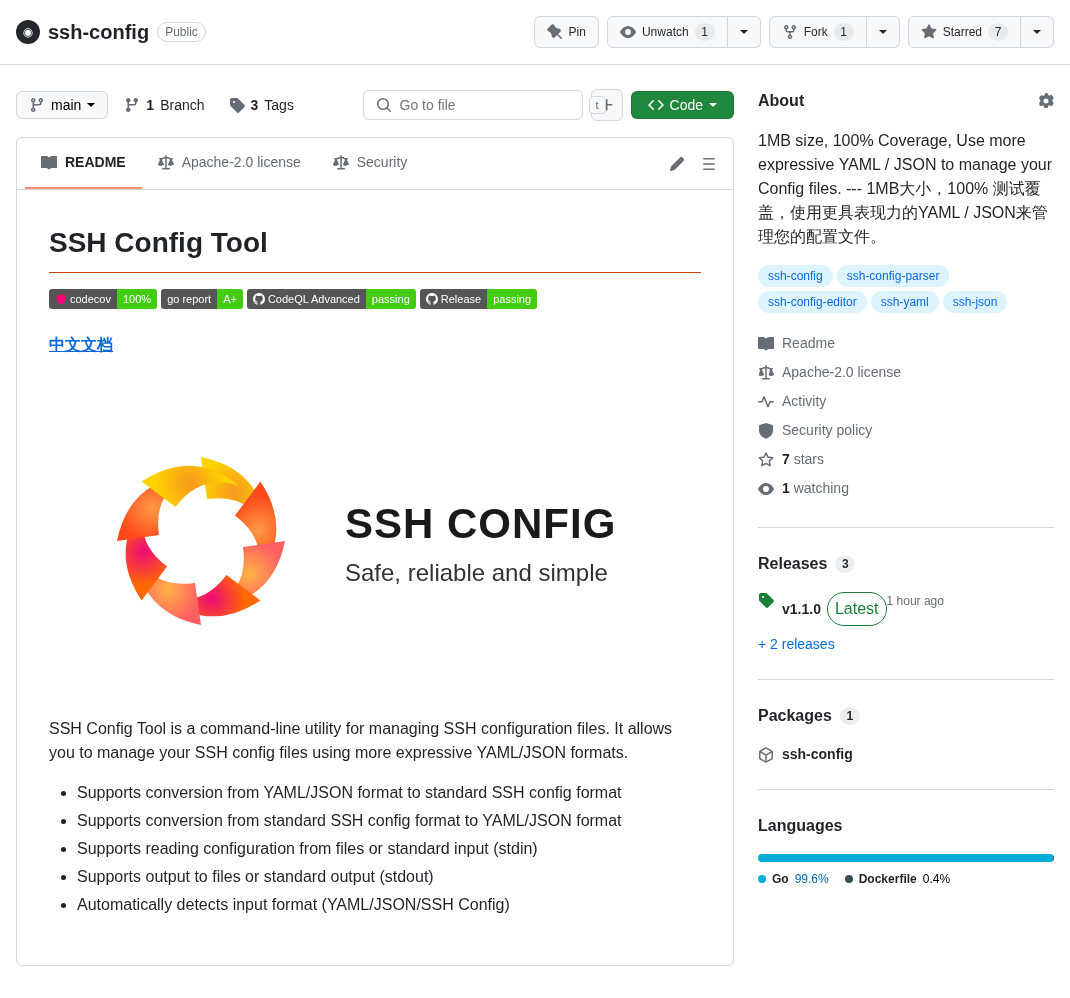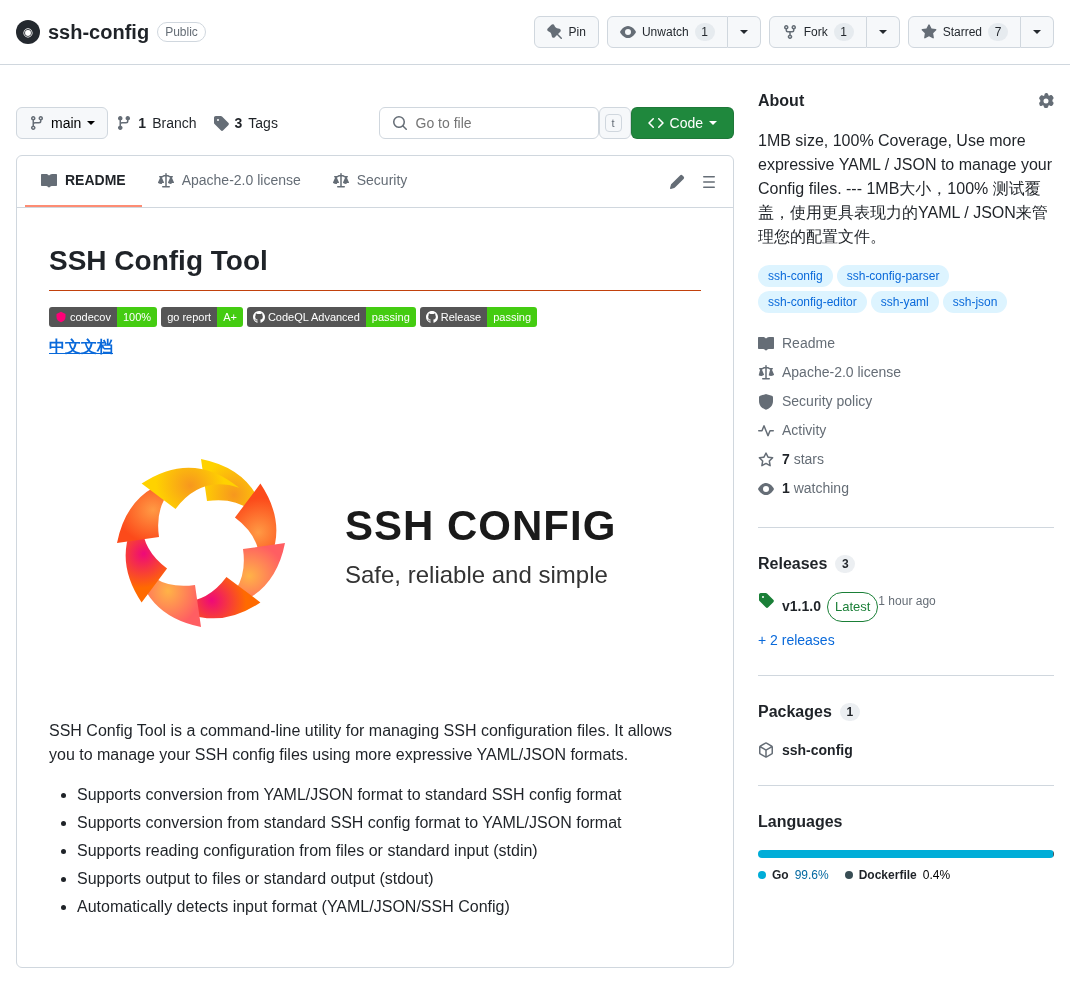--- a/index.html
+++ b/index.html
@@ -76,23 +76,23 @@
   padding: 24px 16px;
   max-width: 1280px;
   margin: 0 auto;
   align-items: flex-start;
 }
 .main-col { flex: 1; min-width: 0; }
 .sidebar { width: 296px; flex-shrink: 0; }
 
 .file-nav {
   display: flex;
-  gap: 0;
+  align-items: center;
+  gap: 8px;
   margin-bottom: 16px;
-  margin-top: 18px;
 }
 .branch-btn {
   display: inline-flex; align-items: center; gap: 6px;
   padding: 5px 12px; font-size: 14px; font-weight: 500;
   border: 1px solid #d0d7de; border-radius: 6px; background: #f6f8fa; cursor: pointer;
 }
 .nav-link { display: inline-flex; align-items: center; gap: 6px; color: #1f2328; font-size: 14px; padding: 5px 8px; }
 .nav-link strong { font-weight: 600; }
 .spacer { flex: 1; }
 .search-input {
@@ -132,21 +132,21 @@
 }
 .readme-tab.active { border-bottom: 2px solid #fd8c73; border-radius: 0; margin: 0; padding: 14px 16px; }
 .readme-tab:not(.active) { font-weight: 400; color: #656d76; }
 .tab-spacer { flex: 1; }
 .readme-content { padding: 32px; }
 .readme-content h1 { font-size: 2em; font-weight: 600; margin-bottom: 16px; border-bottom: 1px solid #c2410c; padding-bottom: 0.3em; }
 .readme-content h2 { font-size: 1.5em; font-weight: 600; margin: 24px 0 16px; border-bottom: 1px solid #d0d7de; padding-bottom: 0.3em; }
 .readme-content p { margin-bottom: 16px; font-size: 16px; }
 .readme-content ul { padding-left: 2em; margin-bottom: 16px; }
 .readme-content li { font-size: 16px; margin-bottom: 0.25em; }
-.badges { display:flex; gap:4px; flex-wrap:wrap; margin-bottom: 8px; }
+.badges { display:flex; gap:4px; flex-wrap:wrap; margin-bottom: 24px; }
 .badge-shield {
   display:inline-flex; border-radius:3px; overflow:hidden;
   font-family: Verdana, sans-serif; font-size: 11px; color: #fff;
   line-height: 20px;
 }
 .badge-left { background:#555; padding: 0 6px; display:flex;align-items:center;gap:3px; }
 .badge-right { padding: 0 6px; }
 .badge-right.green { background:#4c1; }
 .badge-icon { width:12px;height:12px;fill:#fff; }
 .cn-link { font-size: 16px; font-weight: 600; text-decoration: underline; display:inline-block; margin-bottom: 16px; }
@@ -168,21 +168,21 @@
   background: #ddf4ff; color: #0969da; border-radius: 2em;
   padding: 0 10px; font-size: 12px; line-height: 22px; font-weight: 500;
 }
 .meta-list { list-style:none; }
 .meta-list li { display:flex; align-items:center; gap:8px; padding: 4px 0; font-size: 14px; color: #656d76; }
 .meta-list li a { color: #656d76; }
 .meta-list li strong { color: #1f2328; font-weight: 600; }
 .release-row { display:flex; gap:8px; align-items:flex-start; margin-bottom: 8px; }
 .release-info { display:flex; flex-direction:row; }
 .release-tag { font-weight:600; font-size:14px; display:flex;align-items:center;gap:6px; }
-.release-latest { border:1px solid #1a7f37; color:#1a7f37; border-radius:2em; padding:4px 7px; font-size:13px; font-weight:500; }
+.release-latest { border:1px solid #1a7f37; color:#1a7f37; border-radius:2em; padding:4px 7px; font-size:16px; font-weight:500; }
 .release-time { font-size:12px; color:#656d76; }
 .lang-bar { display:flex; height:8px; border-radius:6px; overflow:hidden; margin-bottom:8px; }
 .lang-seg { height:100%; }
 .lang-list { list-style:none; display:flex; flex-wrap:wrap; gap:16px; }
 .lang-list li { display:flex; align-items:center; gap:6px; font-size:12px; }
 .lang-dot { width:8px; height:8px; border-radius:50%; }
 .gear { margin-left:auto; cursor:pointer; }
 .pkg-link { display:flex;align-items:center;gap:8px;font-weight:600;font-size:14px;color:#1f2328; }
 </style>
 </head>
@@ -474,32 +474,32 @@
             <span class="icon">
               <svg viewBox="0 0 16 16">
                 <path d="M8.75.75V2h.985c.304 0 .603.08.867.231l1.29.736c.038.022.08.033.124.033h2.234a.75.75 0 0 1 0 1.5h-.427l2.111 4.692a.75.75 0 0 1-.154.838 3.5 3.5 0 0 1-.686.45C14.556 10.78 13.88 11 13 11c-.879 0-1.556-.22-2.03-.454a.75.75 0 0 1-.154-.838L12.178 4.5h-.162c-.305 0-.604-.079-.868-.231l-1.29-.736a.245.245 0 0 0-.124-.033H8.75V13h2.5a.75.75 0 0 1 0 1.5h-6.5a.75.75 0 0 1 0-1.5h2.5V3.5h-.984a.245.245 0 0 0-.124.033l-1.289.737c-.265.15-.564.23-.869.23h-.162l2.112 4.692a.75.75 0 0 1-.154.838C4.556 10.78 3.88 11 3 11c-.879 0-1.556-.22-2.03-.454a.75.75 0 0 1-.154-.838L2.178 4.5H1.75a.75.75 0 0 1 0-1.5h2.234a.249.249 0 0 0 .125-.033l1.288-.737c.265-.15.564-.23.869-.23h.984V.75a.75.75 0 0 1 1.5 0Z"></path>
               </svg>
             </span>
             <a href="#">Apache-2.0 license</a>
           </li>
         <li>
             <span class="icon">
               <svg viewBox="0 0 16 16">
-                <path d="M7.467.133a1.748 1.748 0 0 1 1.066 0l5.25 1.68A1.75 1.75 0 0 1 15 3.48V7c0 1.566-.32 3.182-1.303 4.682-.983 1.498-2.585 2.813-5.032 3.855a1.697 1.697 0 0 1-1.33 0c-2.447-1.042-4.049-2.357-5.032-3.855C1.32 10.182 1 8.566 1 7V3.48a1.75 1.75 0 0 1 1.217-1.667Z"></path>
-              </svg>
-            </span>
-            <a href="#">Security policy</a>
+                <path d="M6 2c.306 0 .582.187.696.471L10 10.731l1.304-3.26A.75.75 0 0 1 12 7h3.25a.75.75 0 0 1 0 1.5h-2.74l-1.814 4.529a.75.75 0 0 1-1.392 0L6 4.77 4.696 8.029A.75.75 0 0 1 4 8.5H.75a.75.75 0 0 1 0-1.5h2.74l1.814-4.529A.75.75 0 0 1 6 2Z"></path>
+              </svg>
+            </span>
+            <a href="#">Activity</a>
           </li>
         <li>
             <span class="icon">
               <svg viewBox="0 0 16 16">
-                <path d="M6 2c.306 0 .582.187.696.471L10 10.731l1.304-3.26A.75.75 0 0 1 12 7h3.25a.75.75 0 0 1 0 1.5h-2.74l-1.814 4.529a.75.75 0 0 1-1.392 0L6 4.77 4.696 8.029A.75.75 0 0 1 4 8.5H.75a.75.75 0 0 1 0-1.5h2.74l1.814-4.529A.75.75 0 0 1 6 2Z"></path>
-              </svg>
-            </span>
-            <a href="#">Activity</a>
+                <path d="M7.467.133a1.748 1.748 0 0 1 1.066 0l5.25 1.68A1.75 1.75 0 0 1 15 3.48V7c0 1.566-.32 3.182-1.303 4.682-.983 1.498-2.585 2.813-5.032 3.855a1.697 1.697 0 0 1-1.33 0c-2.447-1.042-4.049-2.357-5.032-3.855C1.32 10.182 1 8.566 1 7V3.48a1.75 1.75 0 0 1 1.217-1.667Z"></path>
+              </svg>
+            </span>
+            <a href="#">Security policy</a>
           </li>
         <li>
             <span class="icon">
               <svg viewBox="0 0 16 16">
                 <path d="M8 .25a.75.75 0 0 1 .673.418l1.882 3.815 4.21.612a.75.75 0 0 1 .416 1.279l-3.046 2.97.719 4.192a.751.751 0 0 1-1.088.791L8 12.347l-3.766 1.98a.75.75 0 0 1-1.088-.79l.72-4.194L.818 6.374a.75.75 0 0 1 .416-1.28l4.21-.611L7.327.668A.75.75 0 0 1 8 .25Zm0 2.445L6.615 5.5a.75.75 0 0 1-.564.41l-3.097.45 2.24 2.184a.75.75 0 0 1 .216.664l-.528 3.084 2.769-1.456a.75.75 0 0 1 .698 0l2.77 1.456-.53-3.084a.75.75 0 0 1 .216-.664l2.24-2.183-3.096-.45a.75.75 0 0 1-.564-.41L8 2.694Z"></path>
               </svg>
             </span>
             <a href="#"><strong>7</strong> <span>stars</span></a>
           </li>
         <li>

